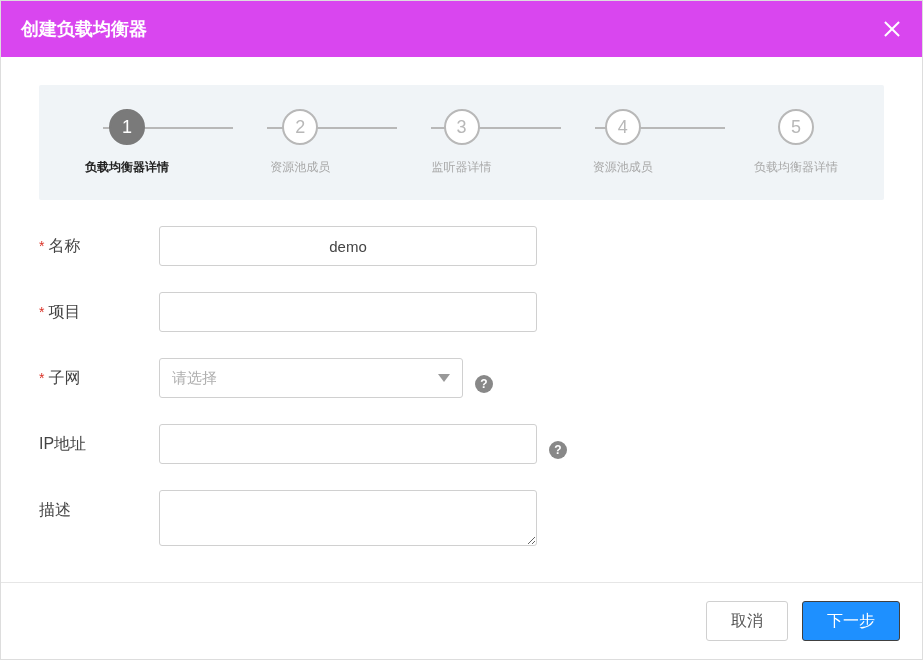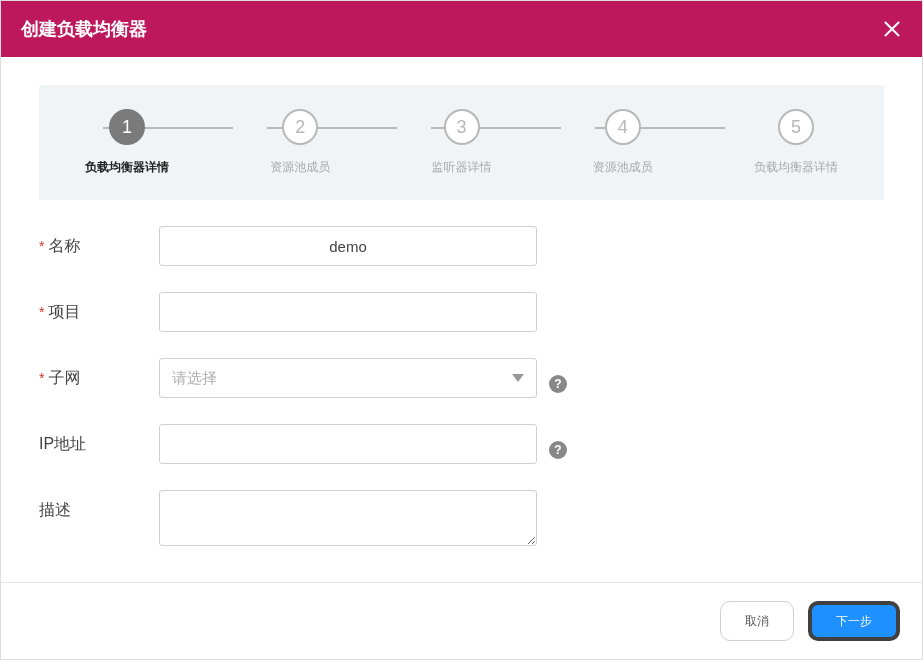--- a/index.html
+++ b/index.html
@@ -1,18 +1,18 @@
 <!DOCTYPE html>
 <html><head>
   <meta charset="utf-8">
   <style>
     * { margin:0; padding:0; box-sizing:border-box; font-family:"Microsoft YaHei","PingFang SC",Arial,sans-serif; }
     body{ background:#fff; width:923px; }
     .modal-wrap{ width:923px; border:1px solid #ddd; background:#fff; }
-    .modal-header{ height:56px; background:#be185d; color:#fff; display:flex; align-items:center; justify-content:space-between; padding:16px 20px; }
+    .modal-header{ height:56px; background:#d946ef; color:#fff; display:flex; align-items:center; justify-content:space-between; padding:16px 20px; }
     .modal-title{ font-size:18px; font-weight:600; }
     .close-icon{ width:20px; height:20px; cursor:pointer; position:relative; }
     .close-icon::before,.close-icon::after{ content:""; position:absolute; left:9px; top:0; width:2px; height:20px; background:#fff; }
     .close-icon::before{ transform:rotate(45deg); }
     .close-icon::after{ transform:rotate(-45deg); }
 
     .modal-body{ padding:28px 38px 0 38px; }
 
     .steps{ background:#f0f4f7; border-radius:2px; padding:24px 46px; display:flex; justify-content:space-between; align-items:flex-start; position:relative; }
     .step{ display:flex; flex-direction:column; align-items:center; position:relative; z-index:2; }
@@ -20,31 +20,31 @@
     .step.active .step-circle{ background:#7a7a7a; border-color:#7a7a7a; color:#fff; }
     .step-label{ margin-top:14px; font-size:12px; color:#a8a8a8; white-space:nowrap; text-align:center; }
     .step.active .step-label{ color:#222; font-weight:600; }
     .step-line{ position:absolute; top:42px; height:2px; background:#b8b8b8; z-index:1; }
 
     .form-group{ display:flex; align-items:flex-start; margin-top:26px; }
     .form-group:first-of-type{ margin-top:36px; }
     .form-label{ width:120px; font-size:16px; color:#444; padding-top:10px; display:flex; align-items:baseline; }
     .req{ color:#d93025; margin-right:4px; font-size:14px; }
     .form-control{ width:378px; height:40px; border:1px solid #d0d0d0; border-radius:3px; padding:0 12px; font-size:15px; color:#444; outline:none; background:#fff;text-align:center; }
-    .form-select{ width:378px; height:40px; border:1px solid #d0d0d0; border-radius:3px; padding:0 12px; display:flex; align-items:center; justify-content:space-between; cursor:pointer; background:#fff; }
+    .form-select{ width:304px; height:40px; border:1px solid #d0d0d0; border-radius:3px; padding:0 12px; display:flex; align-items:center; justify-content:space-between; cursor:pointer; background:#fff; }
     .placeholder{ color:#b0b0b0; font-size:15px; }
     .caret{ width:0; height:0; border-left:6px solid transparent; border-right:6px solid transparent; border-top:8px solid #999; }
     .form-textarea{ width:378px; height:56px; border:1px solid #d0d0d0; border-radius:3px; padding:8px 12px; font-size:15px; outline:none; resize:both; }
     .help-icon{ width:18px; height:18px; border-radius:50%; background:#888; color:#fff; display:flex; align-items:center; justify-content:center; font-size:12px; font-weight:700; margin-left:12px; align-self:center; cursor:pointer; margin-top:11px;}
     .help-icon-wrap{ display:flex; align-items:flex-start; }
 
     .modal-footer{ border-top:1px solid #e6e6e6; margin-top:36px; padding:18px 22px; display:flex; justify-content:flex-end; gap:14px; }
-    .btn{ height:40px; padding:0 24px; font-size:12px; border-radius:10px; cursor:pointer; display:flex; align-items:center; }
+    .btn{ height:40px; padding:0 24px; font-size:16px; border-radius:3px; cursor:pointer; display:flex; align-items:center; }
     .btn-default{ background:#fff; border:1px solid #d0d0d0; color:#555; }
-    .btn-primary{ background:#1e90ff; border:4px solid #404040; color:#fff; }
+    .btn-primary{ background:#1e90ff; border:1px solid #404040; color:#fff; }
   </style>
 </head>
 <body>
 
 <div class="modal-wrap">
 
   <div class="modal-header">
     <div class="modal-title">创建负载均衡器</div>
     <div class="close-icon"></div>
   </div>

